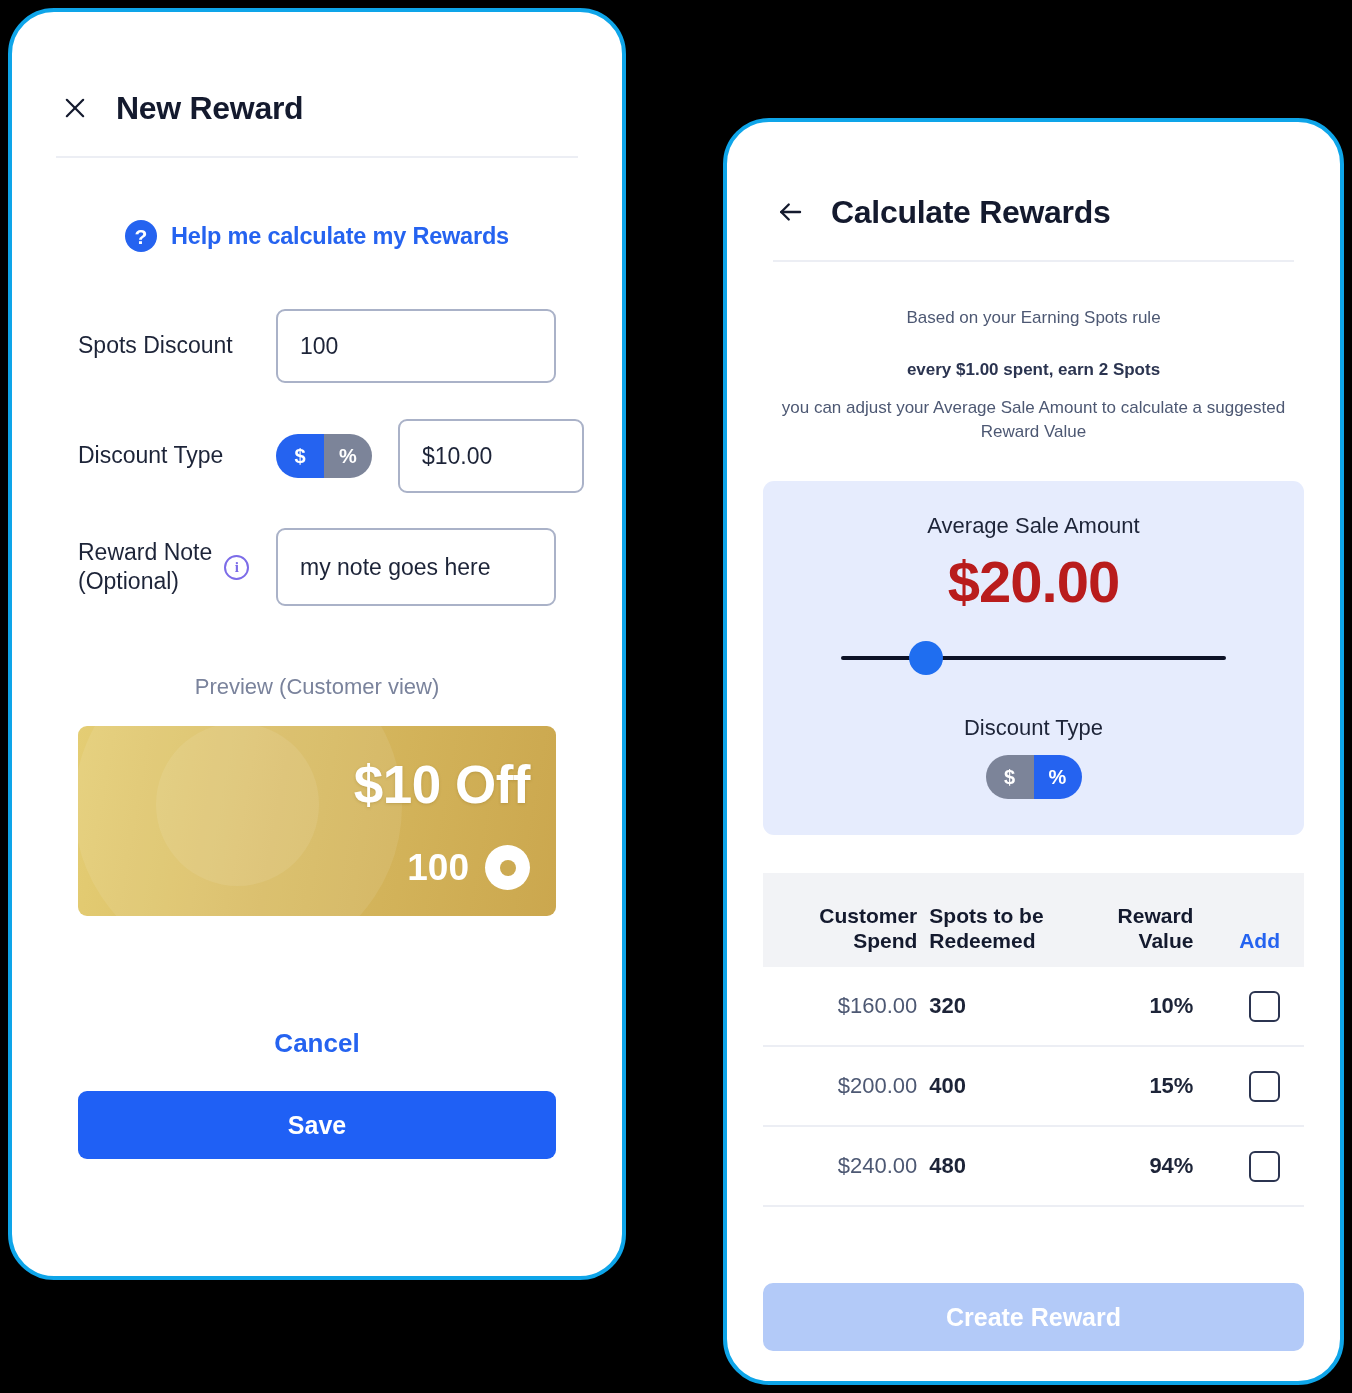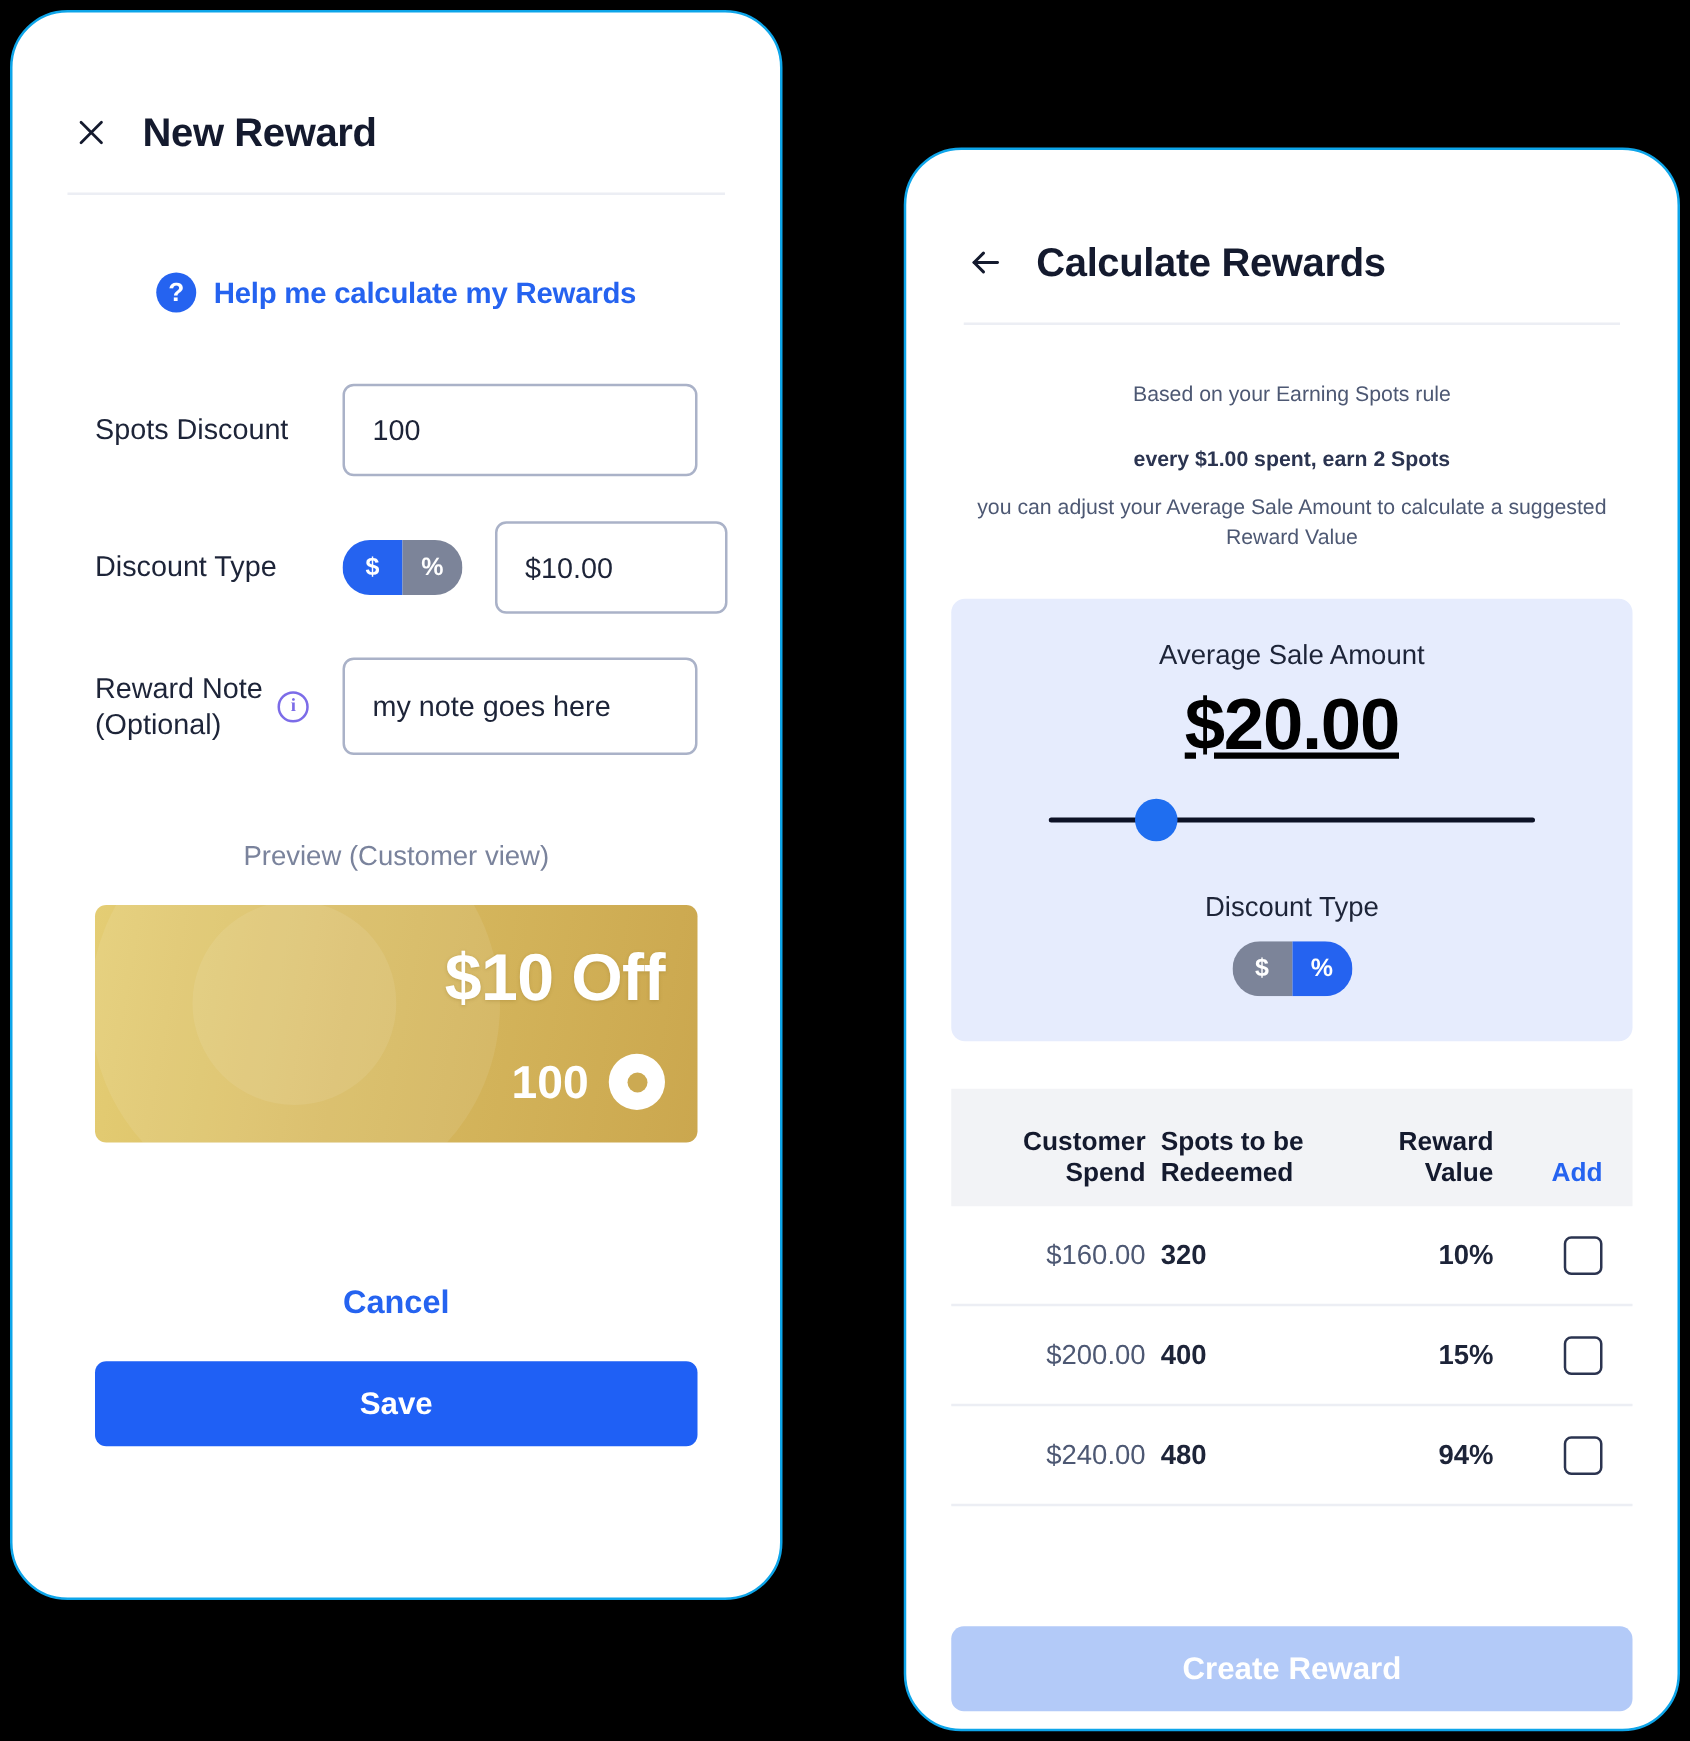--- a/index.html
+++ b/index.html
@@ -15,21 +15,21 @@
   .stage {
     position: relative;
     width: 1352px;
     height: 1393px;
   }
 
   
   .phone {
     position: absolute;
     background: #ffffff;
-    border: 2px solid #0ea5e9;
+    border: 4px solid #0ea5e9;
     border-radius: 46px;
     overflow: hidden;
   }
   .phone--left  { left: 8px;   top: 8px;    width: 618px; height: 1272px; }
   .phone--right { left: 723px; top: 118px;  width: 621px; height: 1267px; }
 
   .screen { position: relative; width: 100%; height: 100%; }
 
   
   .hdr {
@@ -267,25 +267,24 @@
     padding: 32px 0 36px 0;
     text-align: center;
   }
   .calc-cap {
     font-size: 22px;
     color: #1d2438;
   }
   .calc-amount {
     font-size: 58px;
     font-weight: 700;
-    color: #000000;
+    color: #b91c1c;
     letter-spacing: -1px;
     margin-top: 12px;
     line-height: 1.08;
-    text-decoration: underline;
   }
   .slider {
     position: relative;
     height: 34px;
     margin: 28px 78px 0 78px;
     cursor: pointer;
   }
   .slider-track {
     position: absolute;
     left: 0; right: 0; top: 50%;
@@ -353,21 +352,21 @@
     border: 2.6px solid #2b3450;
     border-radius: 6px;
     cursor: pointer;
     vertical-align: middle;
   }
 
   
   .create-btn {
     position: absolute;
     left: 36px; right: 36px;
-    bottom: 56px;
+    bottom: 72px;
     height: 68px;
     border: none;
     border-radius: 10px;
     background: #b3caf8;
     color: #ffffff;
     font-size: 25px;
     font-weight: 700;
     cursor: pointer;
     font-family: inherit;
   }

